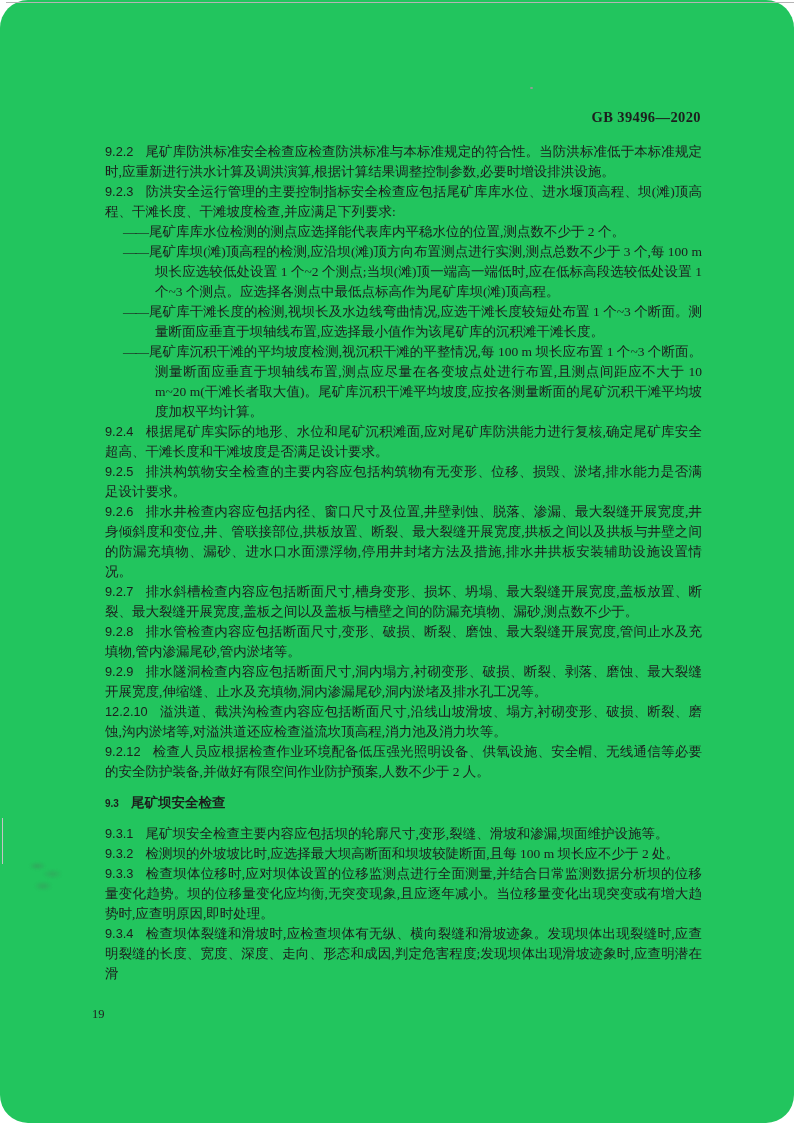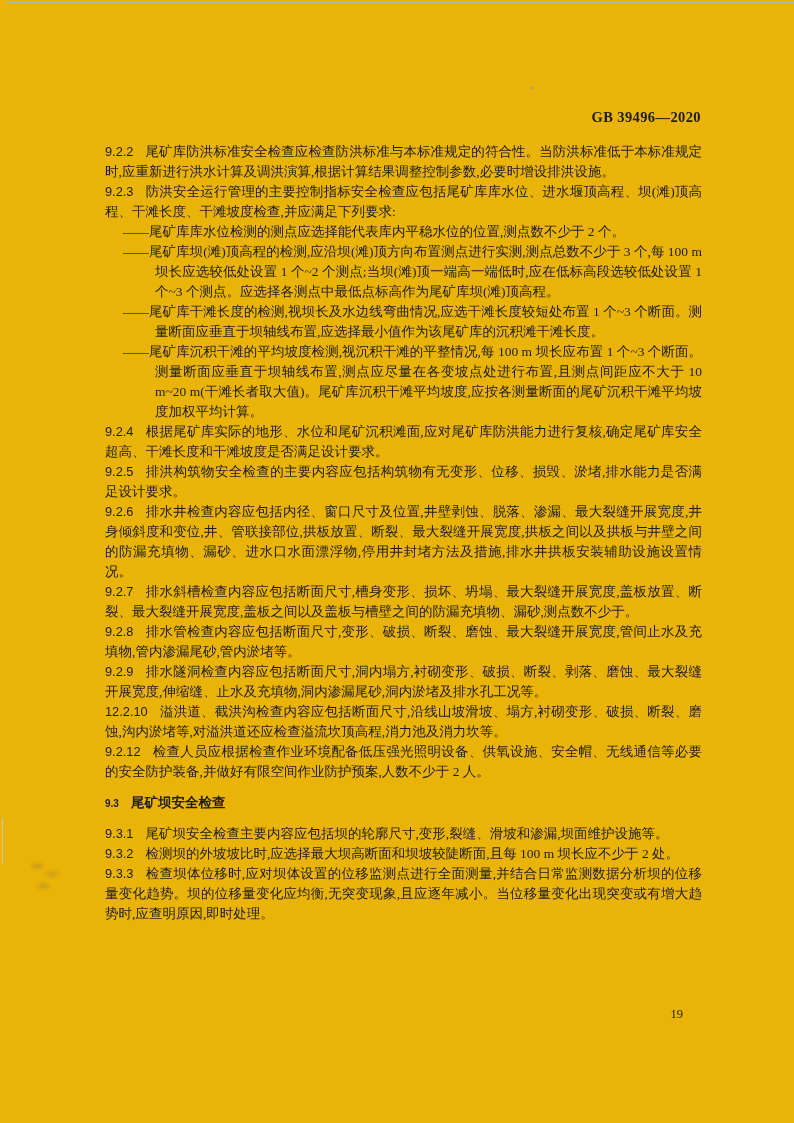--- a/index.html
+++ b/index.html
@@ -2,21 +2,21 @@
 <html><head>
 <meta charset="utf-8">
 <style>
   * { margin:0; padding:0; box-sizing:border-box; }
   html,body { width:794px; height:1123px; }
   body {
     position:relative; overflow:hidden; background:#ffffff;
     font-family:"Liberation Serif","DejaVu Serif",serif;
     color:#1d1d1d;
   }
-  .page { position:absolute; inset:0; background:#eab308; }
+  .page { position:absolute; inset:0; background:#22c55e;border-radius:28px; }
 
   
   .scan-top-line { position:absolute; top:2px; left:6px; right:0; height:1px; background:#b4b4b4; }
   .scan-left-line { position:absolute; top:818px; left:2px; width:1px; height:46px; background:#c4c4c4; }
   .scan-dot { position:absolute; top:87px; left:530px; width:3px; height:2px; background:#9a9a9a; border-radius:50%; }
   .scan-smudge {
     position:absolute; top:856px; left:26px; width:38px; height:40px;
     background:
       radial-gradient(ellipse 12px 6px at 30% 25%, rgba(90,90,90,.28), transparent 70%),
       radial-gradient(ellipse 14px 7px at 70% 45%, rgba(90,90,90,.22), transparent 70%),
@@ -40,22 +40,22 @@
   }
   .para.dash { padding-left:50px; text-indent:-32px; }
   .dash-mark { letter-spacing:-1px; margin-right:1px; }
   .sec-heading {
     font-family:"Liberation Sans","DejaVu Sans",sans-serif;
     font-weight:bold; font-size:13.5px; margin:11px 0 10px 0;
   }
   .sec-heading .clause-num { font-weight:bold; font-size:10px; }
 
   .doc-footer {
-    position:absolute; top:1007px; left:105px; width:578px;
-    text-align:right; font-size:12.5px; color:#222;
+    position:absolute; top:1007px; left:92px; width:578px;
+    text-align:left; font-size:12.5px; color:#222;
   }
 </style>
 </head>
 <body>
 
 <div class="page">
   <div class="scan-top-line"></div>
   <div class="scan-left-line"></div>
   <div class="scan-dot"></div>
   <div class="scan-smudge"></div>
@@ -76,18 +76,19 @@
       <p class="para"><span class="clause-num">9.2.6</span><span>排水井检查内容应包括内径、窗口尺寸及位置,井壁剥蚀、脱落、渗漏、最大裂缝开展宽度,井身倾斜度和变位,井、管联接部位,拱板放置、断裂、最大裂缝开展宽度,拱板之间以及拱板与井壁之间的防漏充填物、漏砂、进水口水面漂浮物,停用井封堵方法及措施,排水井拱板安装辅助设施设置情况。</span></p>
       <p class="para"><span class="clause-num">9.2.7</span><span>排水斜槽检查内容应包括断面尺寸,槽身变形、损坏、坍塌、最大裂缝开展宽度,盖板放置、断裂、最大裂缝开展宽度,盖板之间以及盖板与槽壁之间的防漏充填物、漏砂,测点数不少于。</span></p>
       <p class="para"><span class="clause-num">9.2.8</span><span>排水管检查内容应包括断面尺寸,变形、破损、断裂、磨蚀、最大裂缝开展宽度,管间止水及充填物,管内渗漏尾砂,管内淤堵等。</span></p>
       <p class="para"><span class="clause-num">9.2.9</span><span>排水隧洞检查内容应包括断面尺寸,洞内塌方,衬砌变形、破损、断裂、剥落、磨蚀、最大裂缝开展宽度,伸缩缝、止水及充填物,洞内渗漏尾砂,洞内淤堵及排水孔工况等。</span></p>
       <p class="para"><span class="clause-num">12.2.10</span><span>溢洪道、截洪沟检查内容应包括断面尺寸,沿线山坡滑坡、塌方,衬砌变形、破损、断裂、磨蚀,沟内淤堵等,对溢洪道还应检查溢流坎顶高程,消力池及消力坎等。</span></p>
       <p class="para"><span class="clause-num">9.2.12</span><span>检查人员应根据检查作业环境配备低压强光照明设备、供氧设施、安全帽、无线通信等必要的安全防护装备,并做好有限空间作业防护预案,人数不少于 2 人。</span></p>
       <h3 class="sec-heading"><span class="clause-num">9.3</span><span>尾矿坝安全检查</span></h3>
       <p class="para"><span class="clause-num">9.3.1</span><span>尾矿坝安全检查主要内容应包括坝的轮廓尺寸,变形,裂缝、滑坡和渗漏,坝面维护设施等。</span></p>
       <p class="para"><span class="clause-num">9.3.2</span><span>检测坝的外坡坡比时,应选择最大坝高断面和坝坡较陡断面,且每 100 m 坝长应不少于 2 处。</span></p>
       <p class="para"><span class="clause-num">9.3.3</span><span>检查坝体位移时,应对坝体设置的位移监测点进行全面测量,并结合日常监测数据分析坝的位移量变化趋势。坝的位移量变化应均衡,无突变现象,且应逐年减小。当位移量变化出现突变或有增大趋势时,应查明原因,即时处理。</span></p>
+      <p class="para"><span class="clause-num">9.3.4</span><span>检查坝体裂缝和滑坡时,应检查坝体有无纵、横向裂缝和滑坡迹象。发现坝体出现裂缝时,应查明裂缝的长度、宽度、深度、走向、形态和成因,判定危害程度;发现坝体出现滑坡迹象时,应查明潜在滑</span></p>
     </main>
 
   <footer class="doc-footer">
     <span>19</span>
   </footer>
 </div>
 
 </body></html>

